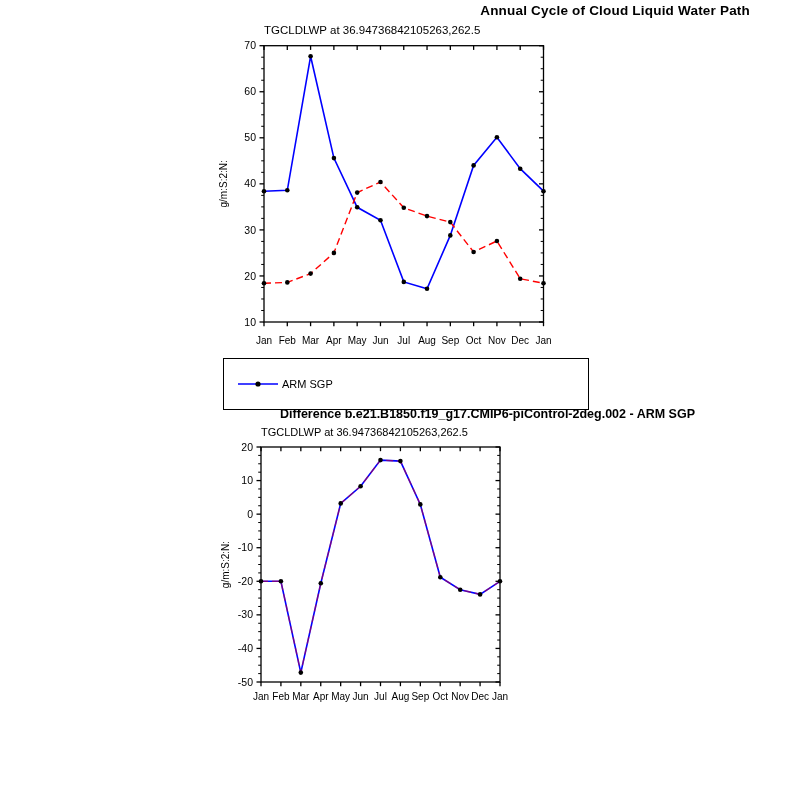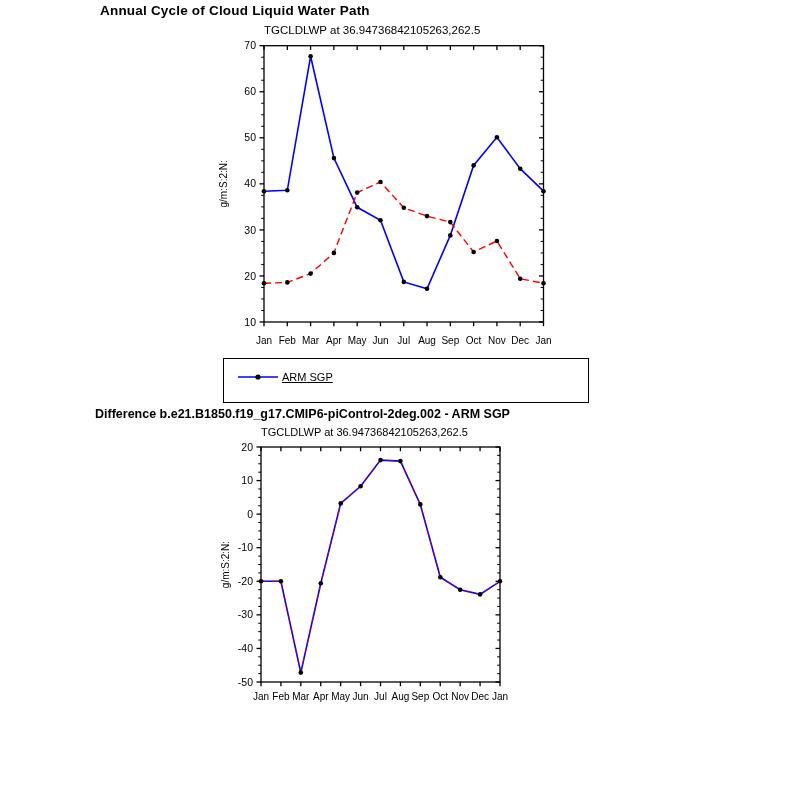--- a/index.html
+++ b/index.html
@@ -1,28 +1,28 @@
 <!DOCTYPE html>
 <html><head>
 <meta charset="utf-8">
 <style>
   html,body{margin:0;padding:0;background:#fff;}
   .canvas{position:relative;width:800px;height:800px;background:#ffffff;overflow:hidden;
           font-family:"Liberation Sans", sans-serif;color:#000;}
   .chart-svg{position:absolute;left:0;}
   #svg1{top:0;}
   #svg2{top:400px;}
-  .t1{position:absolute;top:3px;left:100px;width:650px;text-align:left;
+  .t1{position:absolute;top:3px;left:100px;width:650px;text-align:right;
       font-size:13.5px;font-weight:bold;letter-spacing:0.2px;}
   .s1{position:absolute;top:24px;left:264px;font-size:11.5px;}
-  .t2{position:absolute;top:407px;left:95px;width:600px;text-align:left;
+  .t2{position:absolute;top:407px;left:95px;width:600px;text-align:right;
       font-size:12.5px;font-weight:bold;}
   .s2{position:absolute;top:426px;left:261px;font-size:11px;}
   .legend{position:absolute;top:358px;left:223px;width:352px;height:33px;
-          border:1px solid #000;padding:10px 0 0 12px;box-sizing:content-box;text-decoration:underline;}
+          border:1px solid #000;padding:17px 0 0 12px;box-sizing:content-box;}
   .lrow{display:flex;align-items:center;height:15px;}
   .lrow .lsample{flex:0 0 auto;margin-right:2px;}
   .lrow span{font-size:11px;white-space:nowrap;}
 </style>
 </head>
 <body>
 
 <div class="canvas">
 
   <div class="t1">Annual Cycle of Cloud Liquid Water Path</div>

